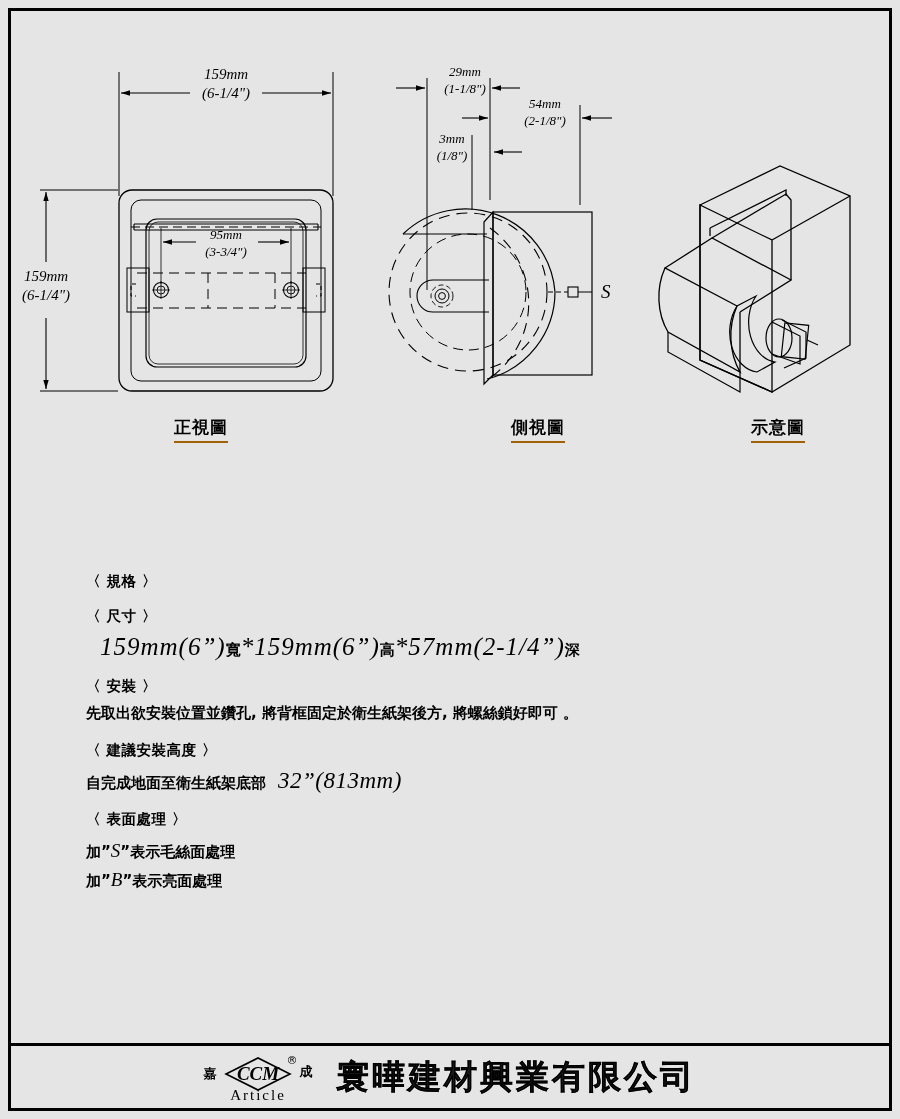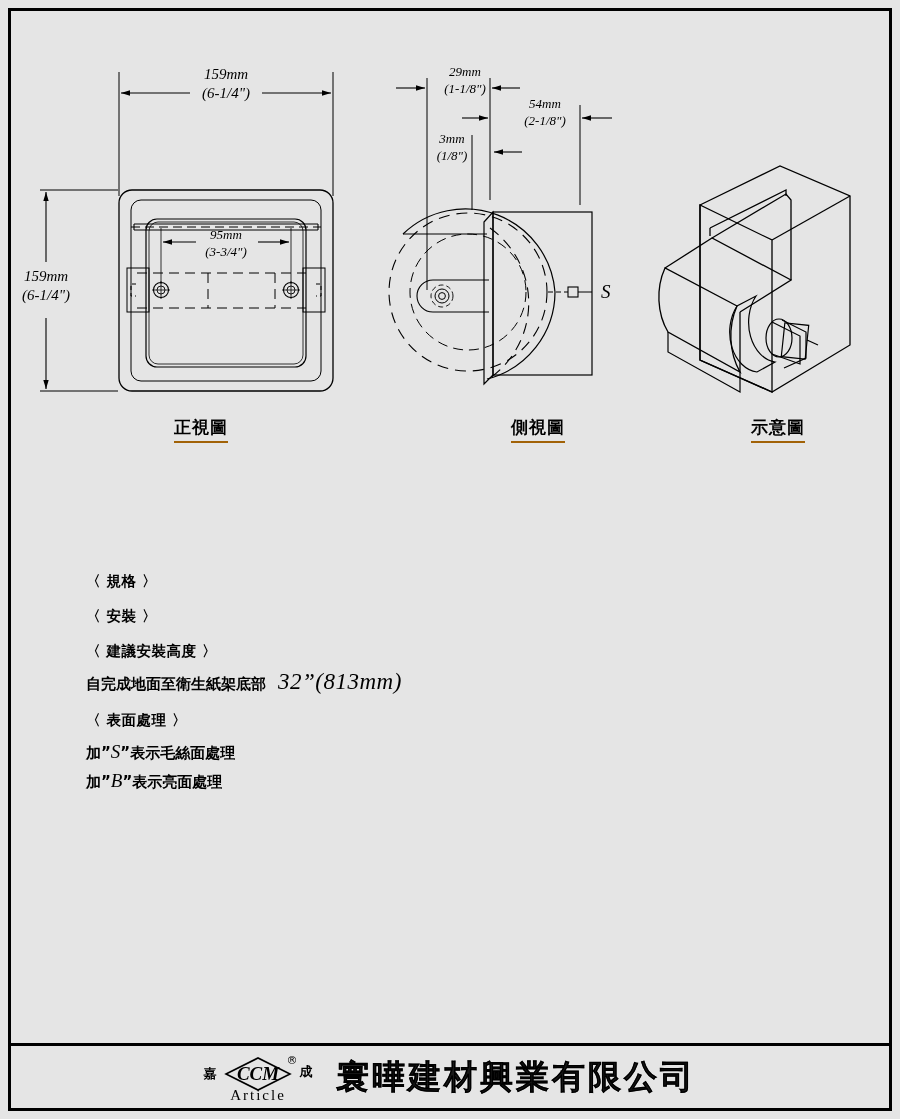--- a/index.html
+++ b/index.html
@@ -341,23 +341,28 @@
   <div class="view-caption" id="cap-front">正視圖</div>
   <div class="view-caption" id="cap-side">側視圖</div>
   <div class="view-caption" id="cap-iso">示意圖</div>
 
   <div class="spec-block">
 
     <div class="spec-section">
       <div class="spec-heading">〈 規格 〉</div>
     </div>
 
+    <div class="spec-section">
+      <div class="spec-heading">〈 尺寸 〉</div>
+      <div class="dim-line"><span>159mm(6”)</span><span class="cjk">寬</span><span>*</span><span>159mm(6”)</span><span class="cjk">高</span><span>*</span><span>57mm(2-1/4”)</span><span class="cjk">深</span></div>
+    </div>
 
     <div class="spec-section">
       <div class="spec-heading">〈 安裝 〉</div>
+      <div class="spec-body">先取出欲安裝位置並鑽孔, 將背框固定於衛生紙架後方, 將螺絲鎖好即可 。</div>
     </div>
 
     <div class="spec-section">
       <div class="spec-heading">〈 建議安裝高度 〉</div>
       <div class="height-line"><span>自完成地面至衛生紙架底部</span><span class="num">32”(813mm)</span></div>
     </div>
 
     <div class="spec-section">
       <div class="spec-heading">〈 表面處理 〉</div>
       <div class="finish-line"><span>加”</span><span class="code">S</span><span>”表示毛絲面處理</span></div>

